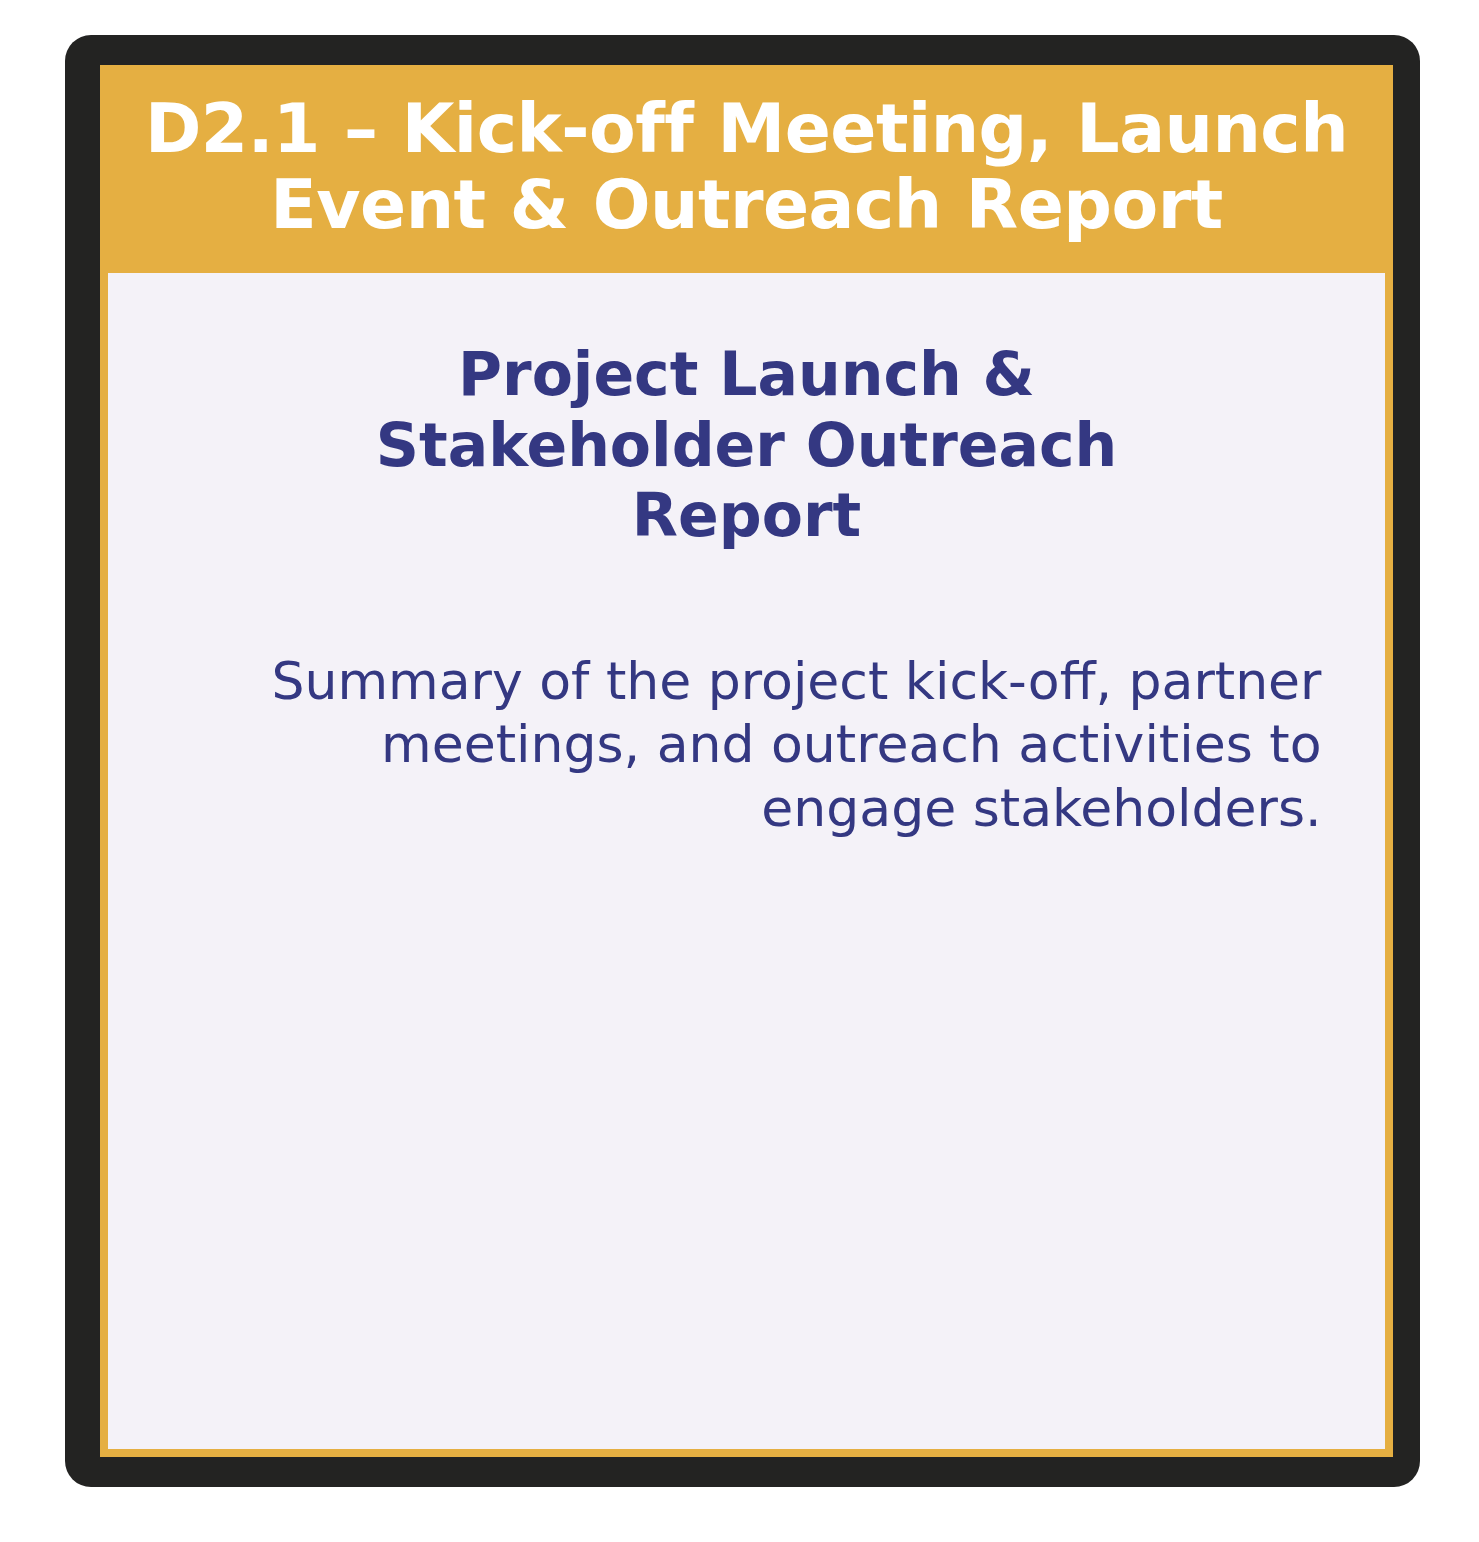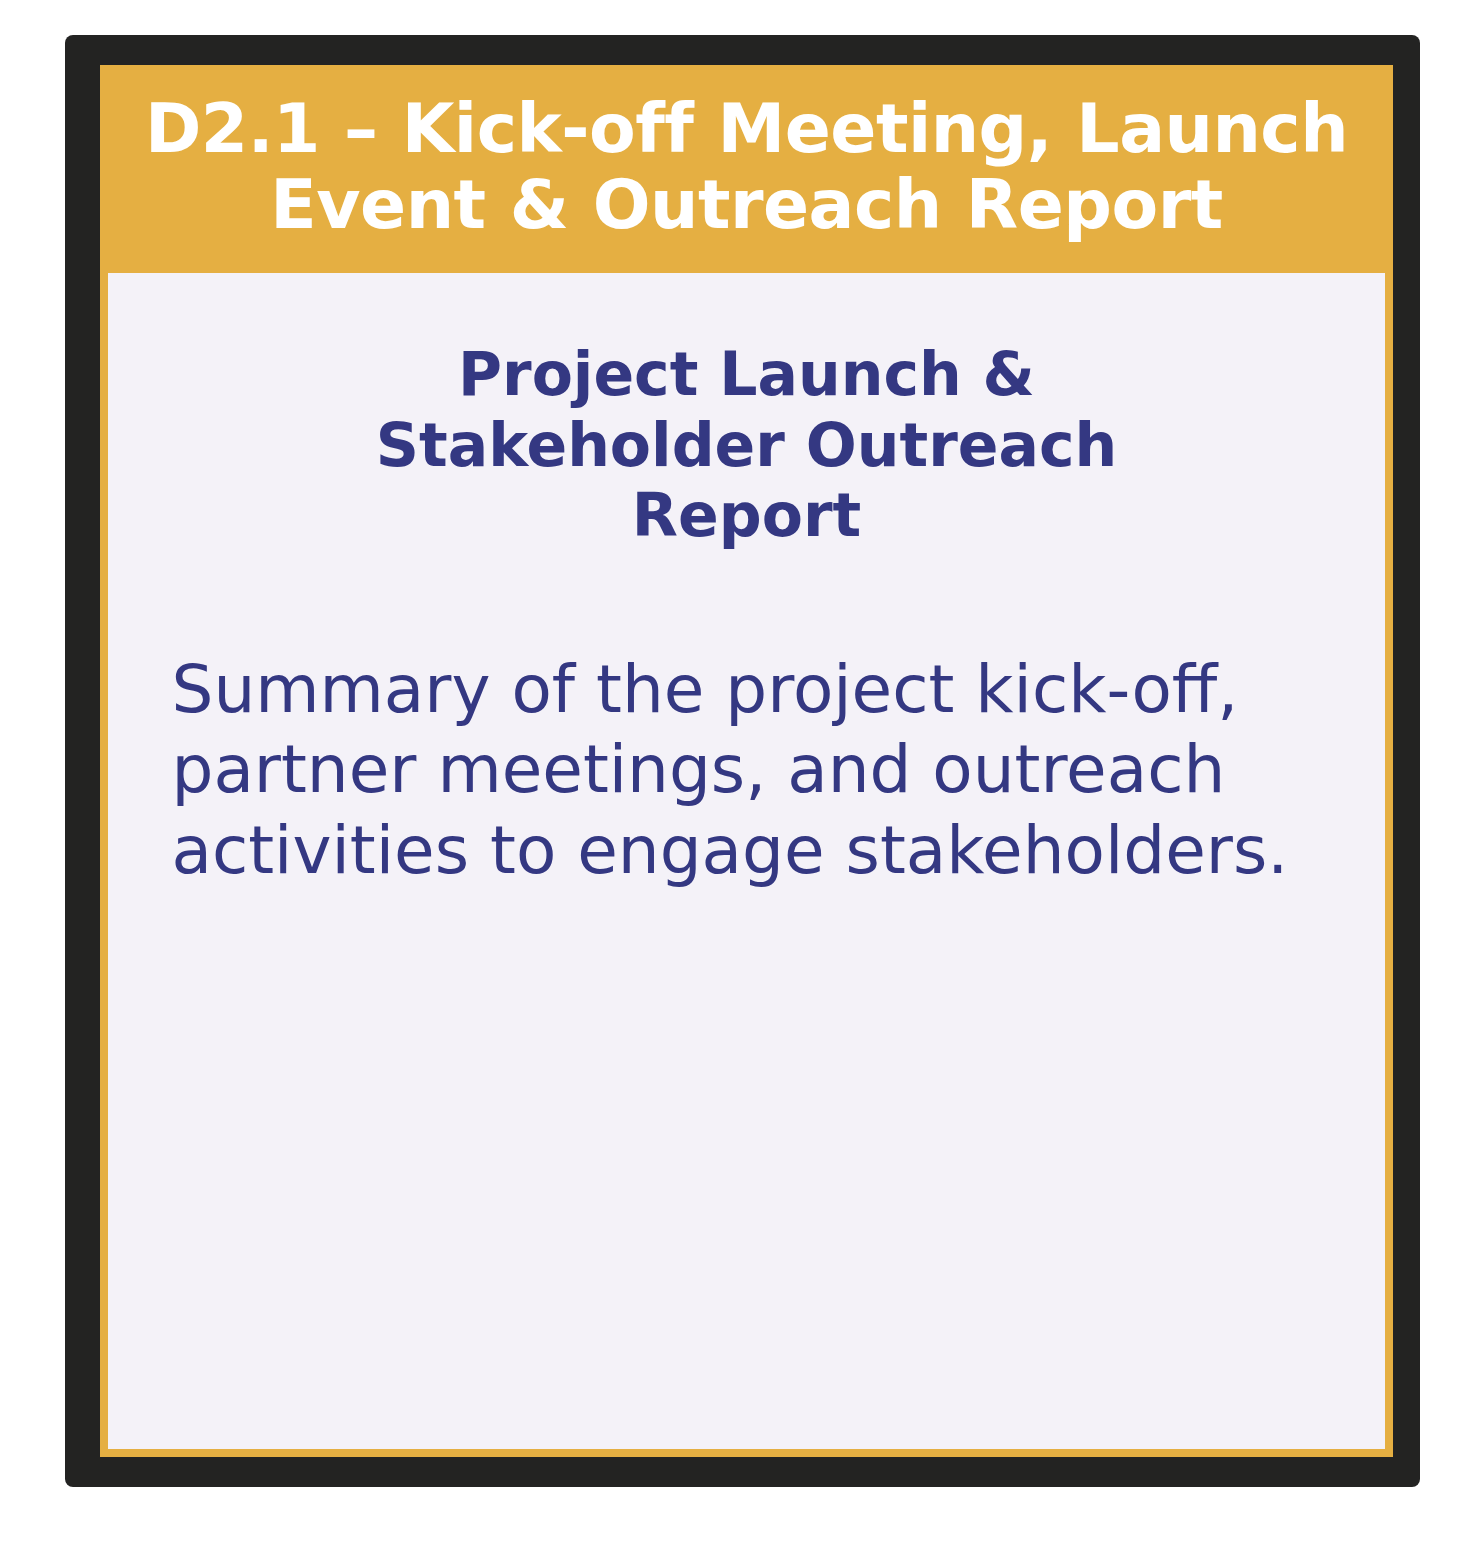--- a/index.html
+++ b/index.html
@@ -22,21 +22,21 @@
   }
 
   
   .deliverable-card {
     position: absolute;
     left: 65px;
     top: 35px;
     width: 1355px;
     height: 1452px;
     background: #232322;
-    border-radius: 8px;
+    border-radius: 26px;
     box-sizing: border-box;
     padding: 30px 27px 30px 35px;
     display: flex;
     flex-direction: column;
   }
 
   
   .card-header {
     background: #E5AF42;
     box-sizing: border-box;
@@ -78,23 +78,23 @@
     line-height: 1.17;
     text-align: center;
     max-width: 860px;
   }
 
   .card-body-description {
     margin: 92px 0 0 0;
     color: #343882;
     font-family: "DejaVu Sans", "Liberation Sans", sans-serif;
     font-weight: 400;
-    font-size: 66px;
+    font-size: 52px;
     line-height: 1.22;
-    text-align: left;
+    text-align: right;
     max-width: 1150px;
   }
 </style>
 </head>
 <body>
 
 <div id="canvas">
 
   <div class="deliverable-card">
 

